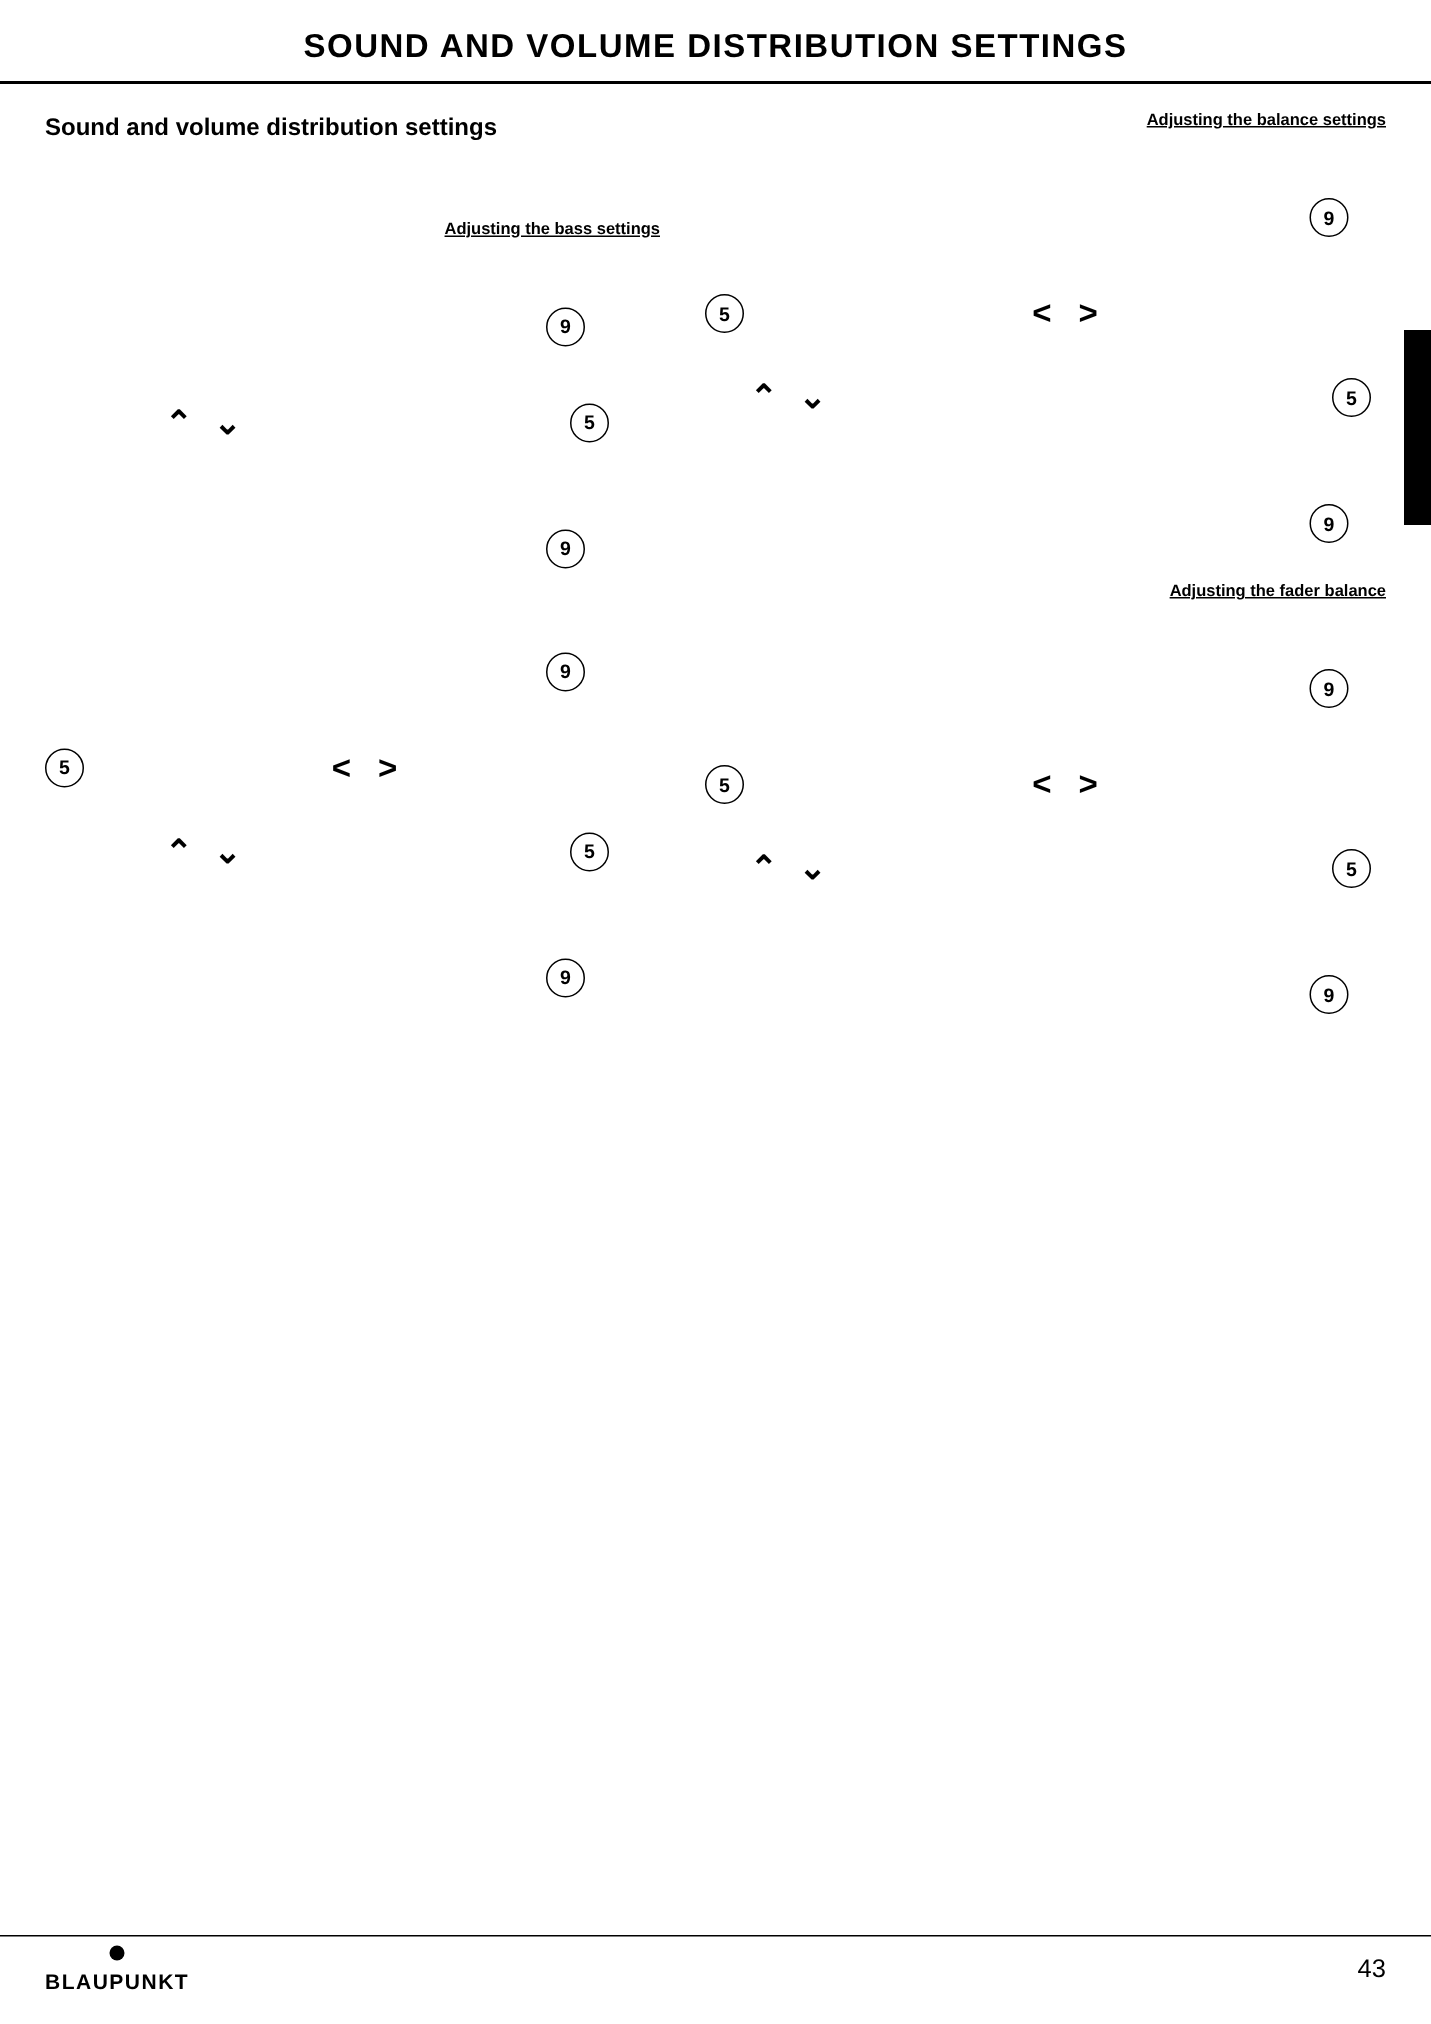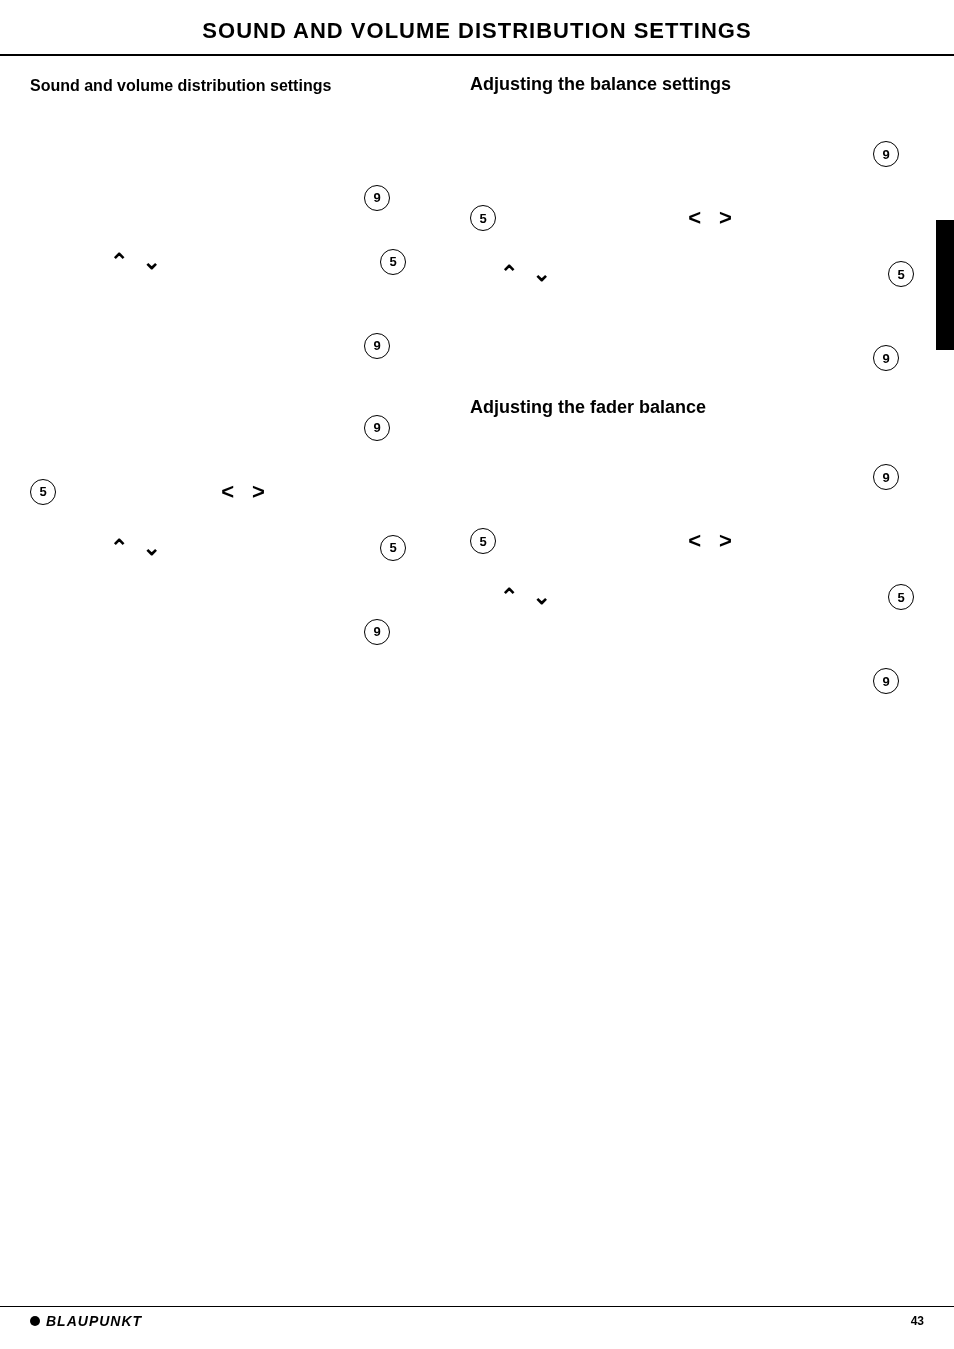--- a/index.html
+++ b/index.html
@@ -64,24 +64,26 @@
     
     .section-intro {
       font-size: 16px;
       font-weight: 900;
       line-height: 1.3;
       margin-top: 10px;
       margin-bottom: 50px;
     }
 
     .section-heading {
-      font-size: 18px;
-      font-weight: 900;
+      font-size: 11px;
+      font-weight: 900;
+      text-decoration: underline;
       margin-bottom: 8px;
       margin-top: 8px;
+      text-align: right;
     }
 
     
     .num-circle {
       display: inline-flex;
       align-items: center;
       justify-content: center;
       width: 26px;
       height: 26px;
       border-radius: 50%;
@@ -108,35 +110,35 @@
       border-top: 1.5px solid #000;
       padding-top: 6px;
     }
 
     .footer-logo {
       display: flex;
       align-items: center;
       gap: 6px;
       font-size: 14px;
       font-weight: 900;
-      font-style: italic;
       letter-spacing: 1px;
+      flex-direction: column;
     }
 
     .footer-dot {
       width: 10px;
       height: 10px;
       background: #000;
       border-radius: 50%;
     }
 
     .footer-page-num {
       margin-left: auto;
-      font-size: 12px;
-      font-weight: 700;
+      font-size: 17px;
+      font-weight: 400;
     }
 
     .num-line-right {
       display: flex;
       align-items: center;
       justify-content: flex-end;
       padding-right: 50px;
       margin: 8px 0;
     }
 
@@ -170,20 +172,21 @@
   <div class="page-header">
     <div class="page-title">SOUND AND VOLUME DISTRIBUTION SETTINGS</div>
   </div>
 
   <div class="content-area">
 
     <div class="left-col">
 
       <div class="section-intro">Sound and volume distribution settings</div>
 
+      <div class="section-heading">Adjusting the bass settings</div>
 
       <div class="spacer-30"></div>
 
       <div class="num-line-right">
         <span class="num-circle">9</span>
       </div>
 
       <div class="spacer-20"></div>
 
       <div class="arrows-line-with-circle" style="padding-left:80px;">

